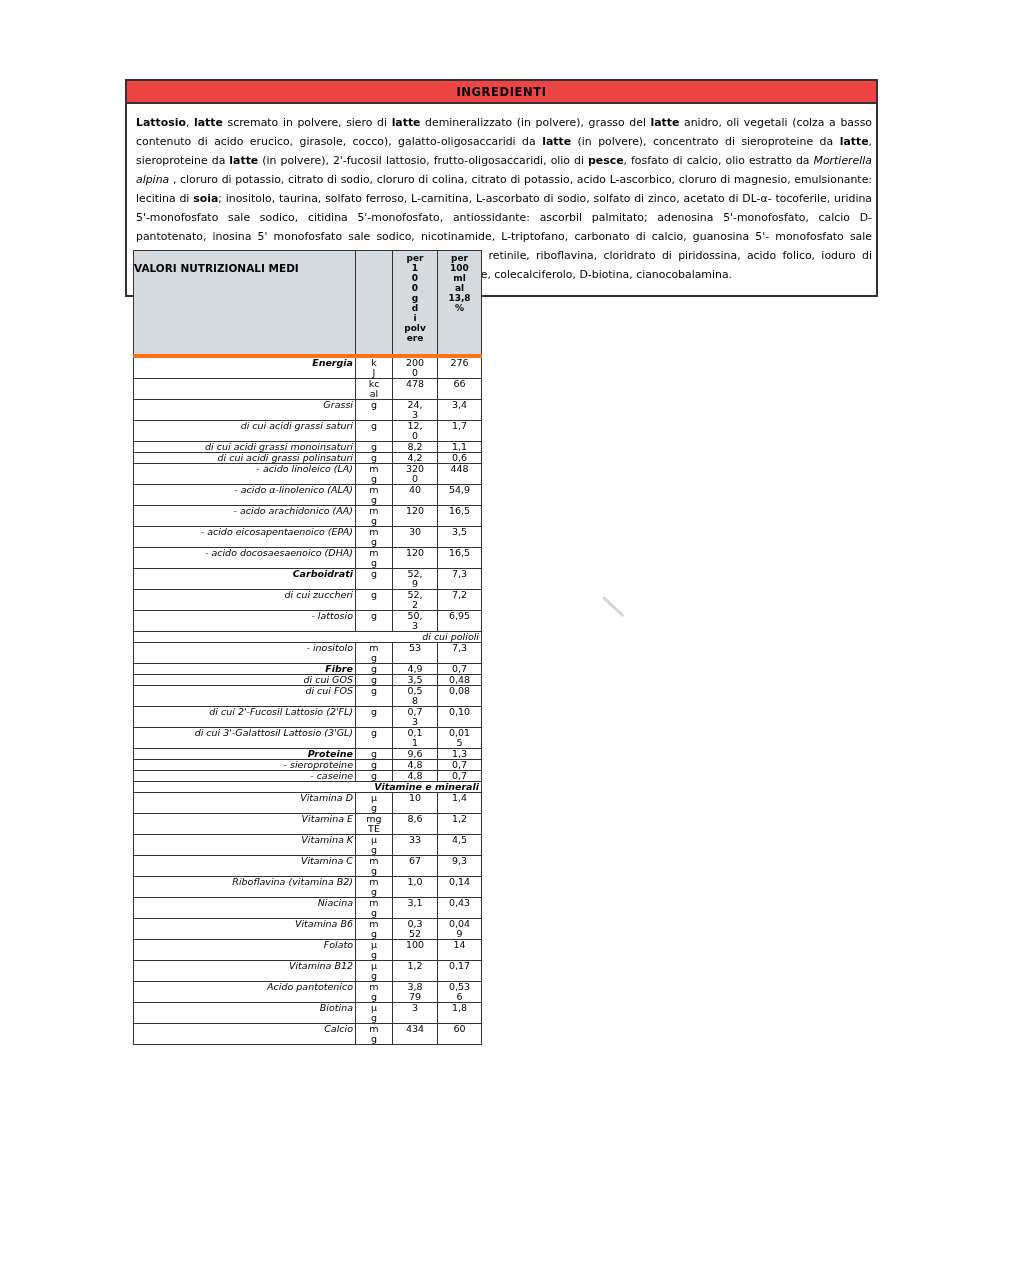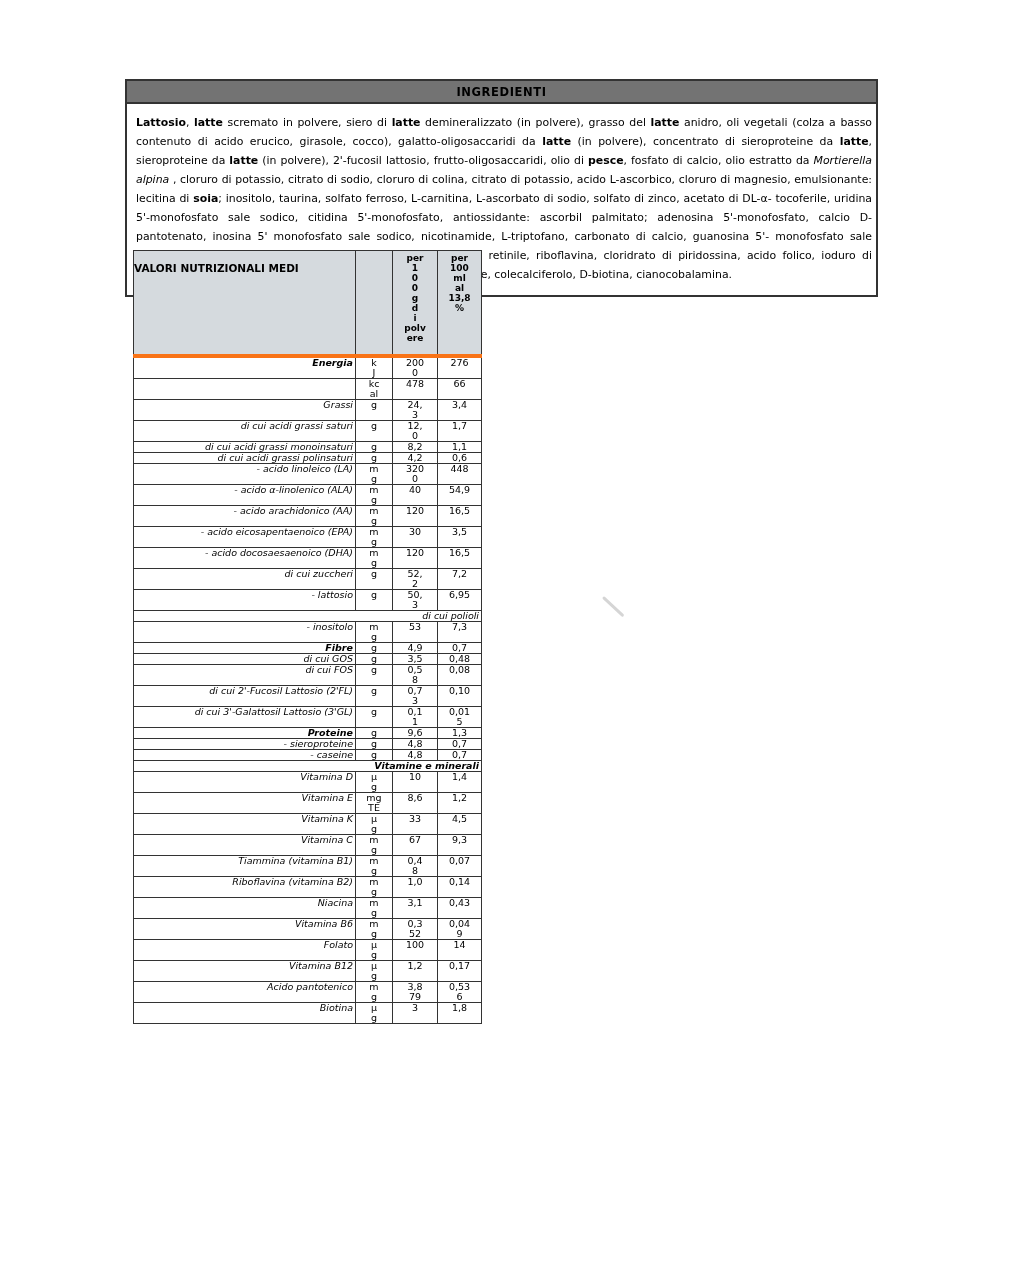--- a/index.html
+++ b/index.html
@@ -12,21 +12,21 @@
     overflow:hidden;
   }
   
   .ing-box{
     position:absolute;left:125px;top:79px;width:753px;
     border:2px solid #333;
     box-sizing:border-box;
     background:#fff;
   }
   .ing-header{
-    background:#737373;
+    background:#ef4444;
     border-bottom:2px solid #333;
     text-align:center;
     font-weight:bold;
     font-size:11.5px;
     letter-spacing:0.6px;
     padding:4px 0 3px 0;
   }
   .ing-body{
     margin:0;
     padding:9px 4px 11px 9px;
@@ -197,20 +197,27 @@
           <td class="c-val">3,5</td>
         </tr>
         <tr>
           <td class="c-name">- acido docosaesaenoico (DHA)</td>
           <td class="c-unit">m
 g</td>
           <td class="c-val">120</td>
           <td class="c-val">16,5</td>
         </tr>
         <tr>
+          <td class="c-name b">Carboidrati</td>
+          <td class="c-unit">g</td>
+          <td class="c-val">52,
+9</td>
+          <td class="c-val">7,3</td>
+        </tr>
+        <tr>
           <td class="c-name">di cui zuccheri</td>
           <td class="c-unit">g</td>
           <td class="c-val">52,
 2</td>
           <td class="c-val">7,2</td>
         </tr>
         <tr>
           <td class="c-name">- lattosio</td>
           <td class="c-unit">g</td>
           <td class="c-val">50,
@@ -304,28 +311,20 @@
           <td class="c-val">4,5</td>
         </tr>
         <tr>
           <td class="c-name">Vitamina C</td>
           <td class="c-unit">m
 g</td>
           <td class="c-val">67</td>
           <td class="c-val">9,3</td>
         </tr>
         <tr>
-          <td class="c-name">Tiammina (vitamina B1)</td>
-          <td class="c-unit">m
-g</td>
-          <td class="c-val">0,4
-8</td>
-          <td class="c-val">0,07</td>
-        </tr>
-        <tr>
           <td class="c-name">Riboflavina (vitamina B2)</td>
           <td class="c-unit">m
 g</td>
           <td class="c-val">1,0</td>
           <td class="c-val">0,14</td>
         </tr>
         <tr>
           <td class="c-name">Niacina</td>
           <td class="c-unit">m
 g</td>
@@ -364,18 +363,25 @@
           <td class="c-val">0,53
 6</td>
         </tr>
         <tr>
           <td class="c-name">Biotina</td>
           <td class="c-unit">µ
 g</td>
           <td class="c-val">3</td>
           <td class="c-val">1,8</td>
         </tr>
+        <tr>
+          <td class="c-name">Calcio</td>
+          <td class="c-unit">m
+g</td>
+          <td class="c-val">434</td>
+          <td class="c-val">60</td>
+        </tr>
       </tbody>
   </table>
 
   <div class="artifact"></div>
 
 </div>
 
 </body></html>

